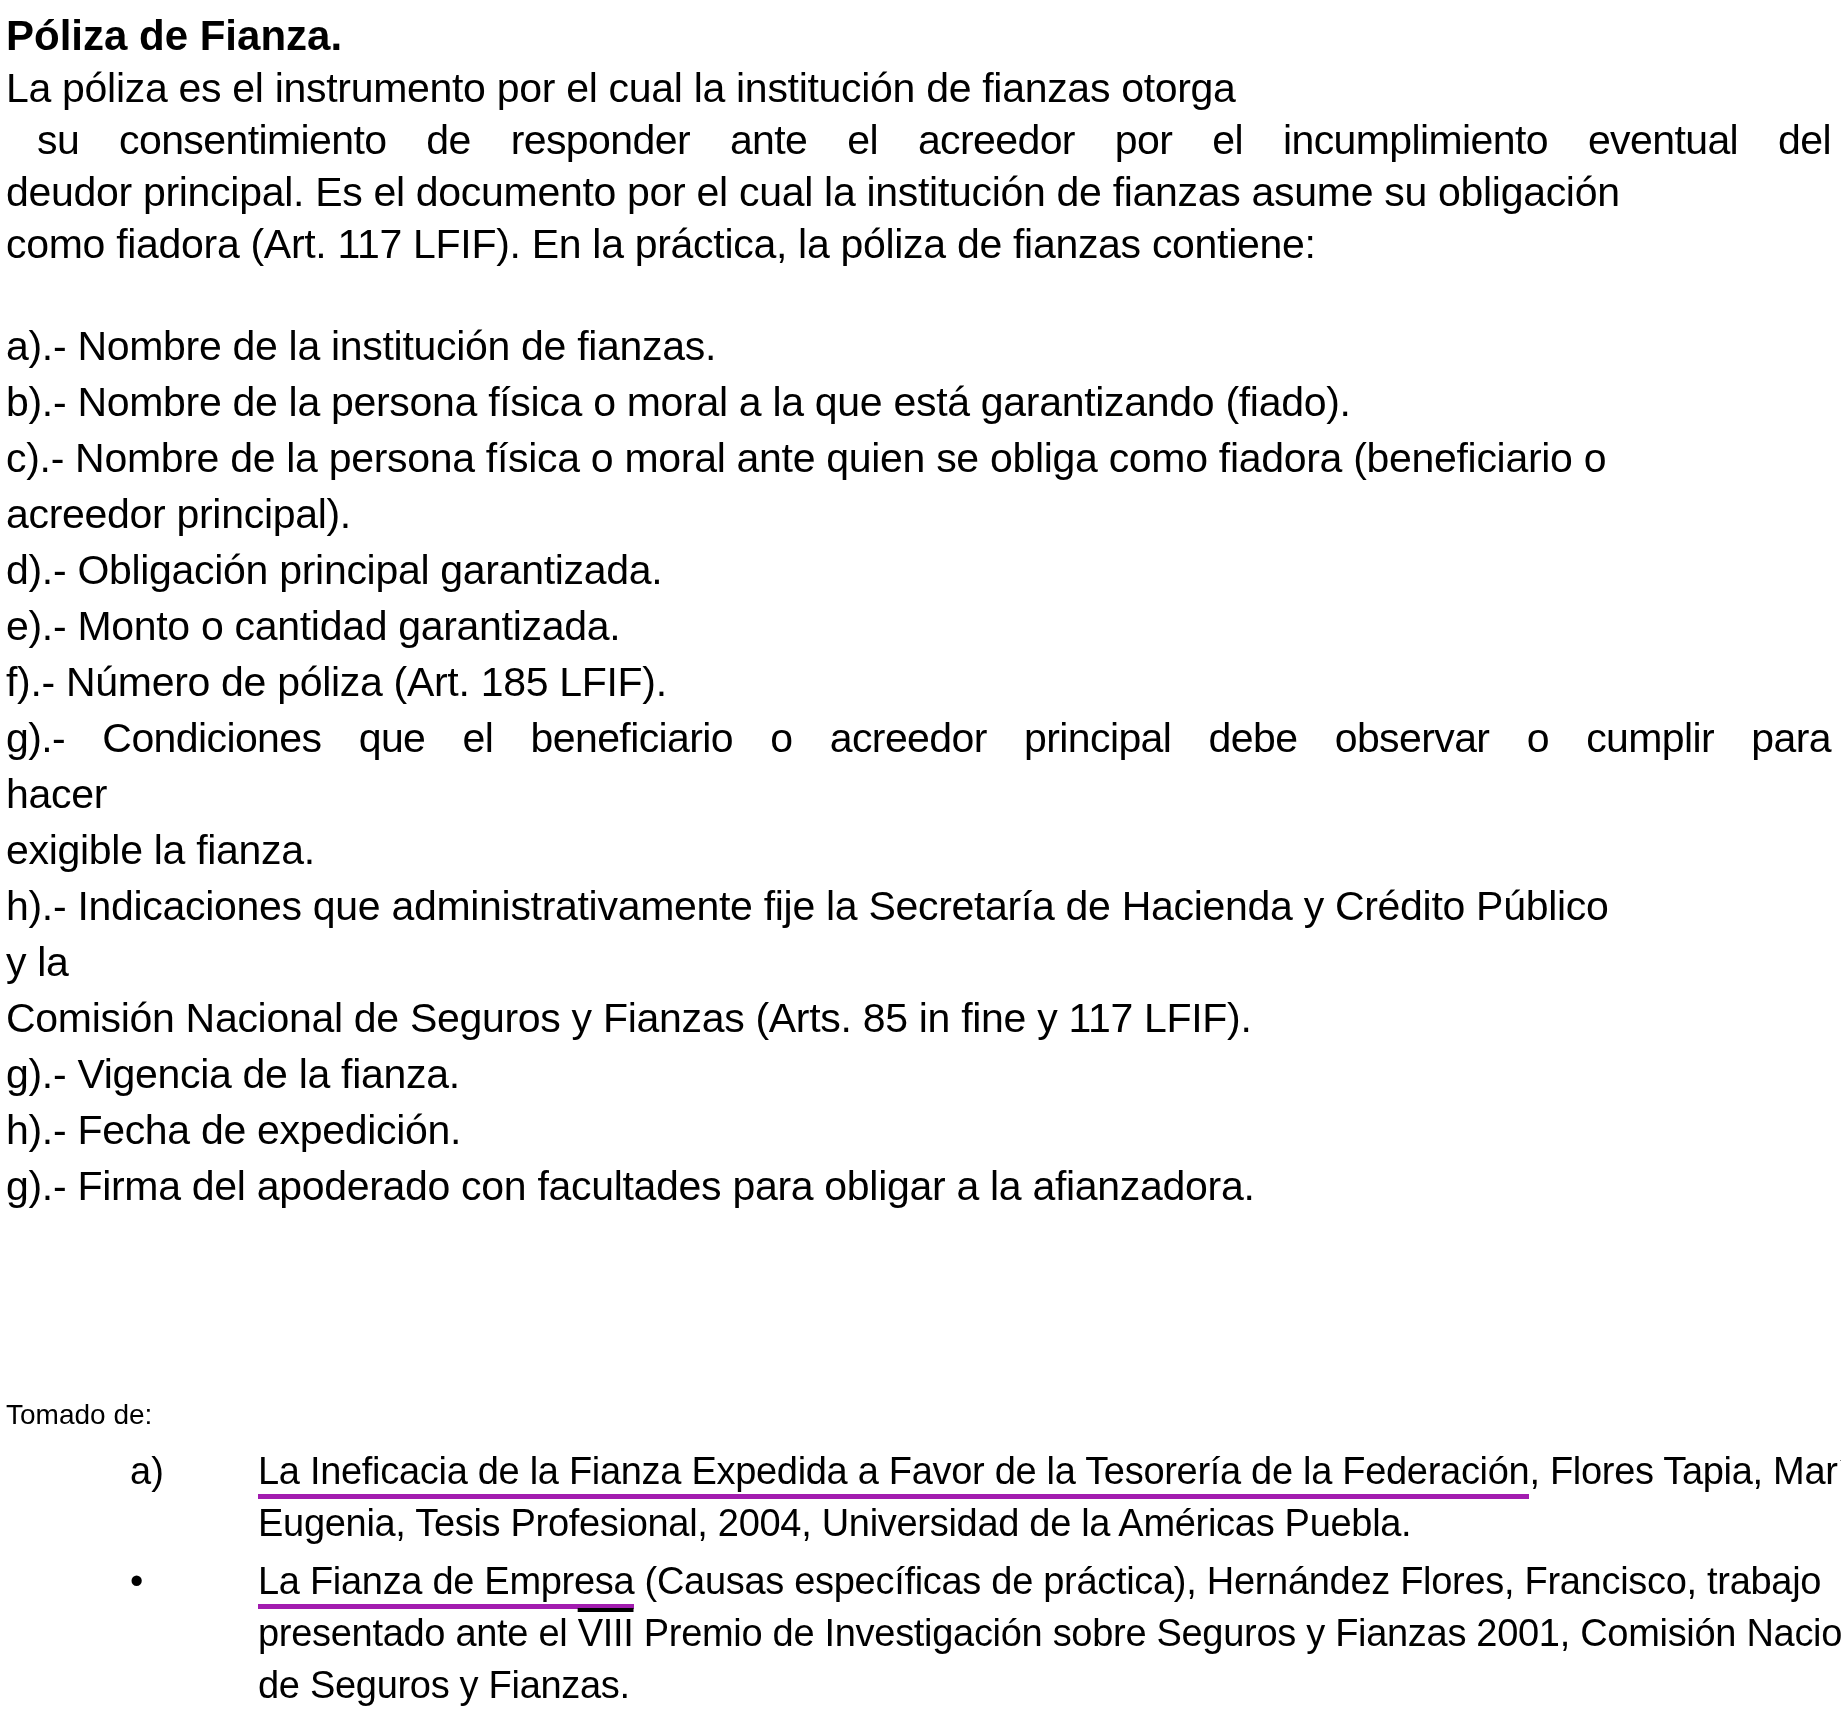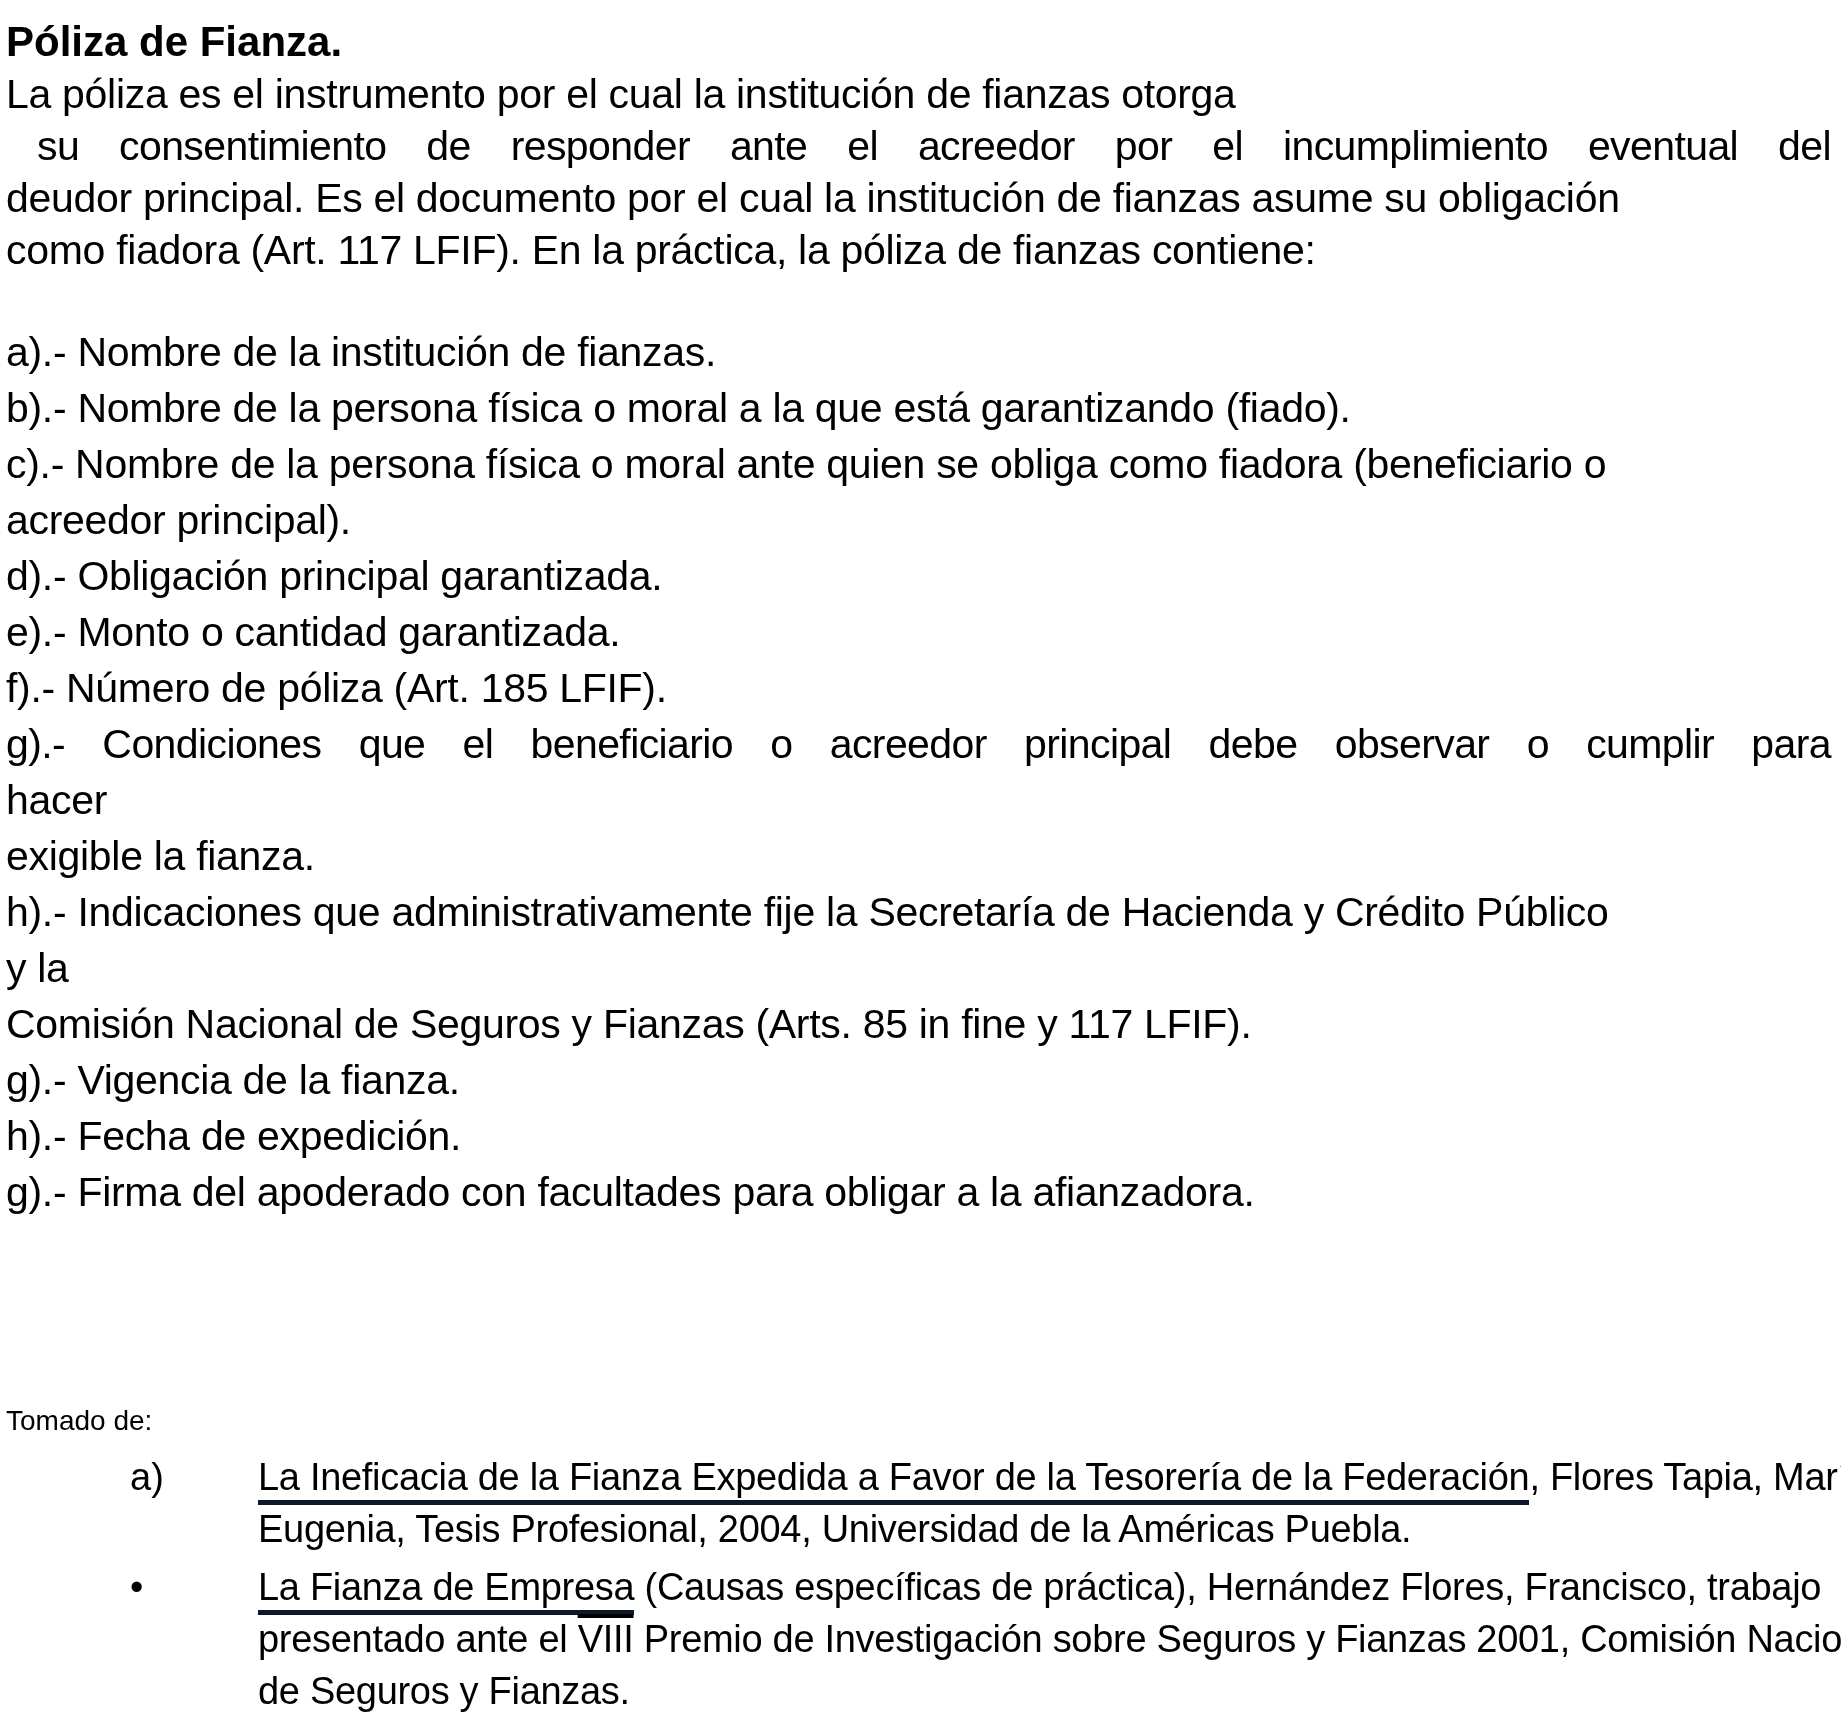--- a/index.html
+++ b/index.html
@@ -4,21 +4,21 @@
 <style>
   html, body { margin: 0; padding: 0; }
   body {
     width: 1841px;
     height: 1716px;
     background: #ffffff;
     color: #000000;
     font-family: "Liberation Sans", sans-serif;
     overflow: hidden;
   }
-  .page { padding: 16px 10px 0 6px; }
+  .page { padding: 10px 10px 0 6px; }
 
   .doc-title {
     font-size: 42px;
     font-weight: bold;
     line-height: 52px;
     white-space: nowrap;
   }
   .p-line {
     font-size: 41px;
     line-height: 52px;
@@ -56,21 +56,21 @@
   .ref-row { display: flex; align-items: flex-start; }
   .ref-row + .ref-row { margin-top: 6px; }
   .ref-marker {
     margin-left: 124px;
     width: 128px;
     flex: 0 0 128px;
   }
   .ref-lines { flex: 1 1 auto; }
   .ref-line { white-space: nowrap; letter-spacing: -0.3px; }
   .u {
-    border-bottom: 5px solid #0f172a;
+    border-bottom: 5px solid #a21caf;
     padding-bottom: 2px;
   }
   .ov {
     text-decoration: overline;
     text-decoration-thickness: 4px;
   }
 </style>
 </head>
 <body>
 

